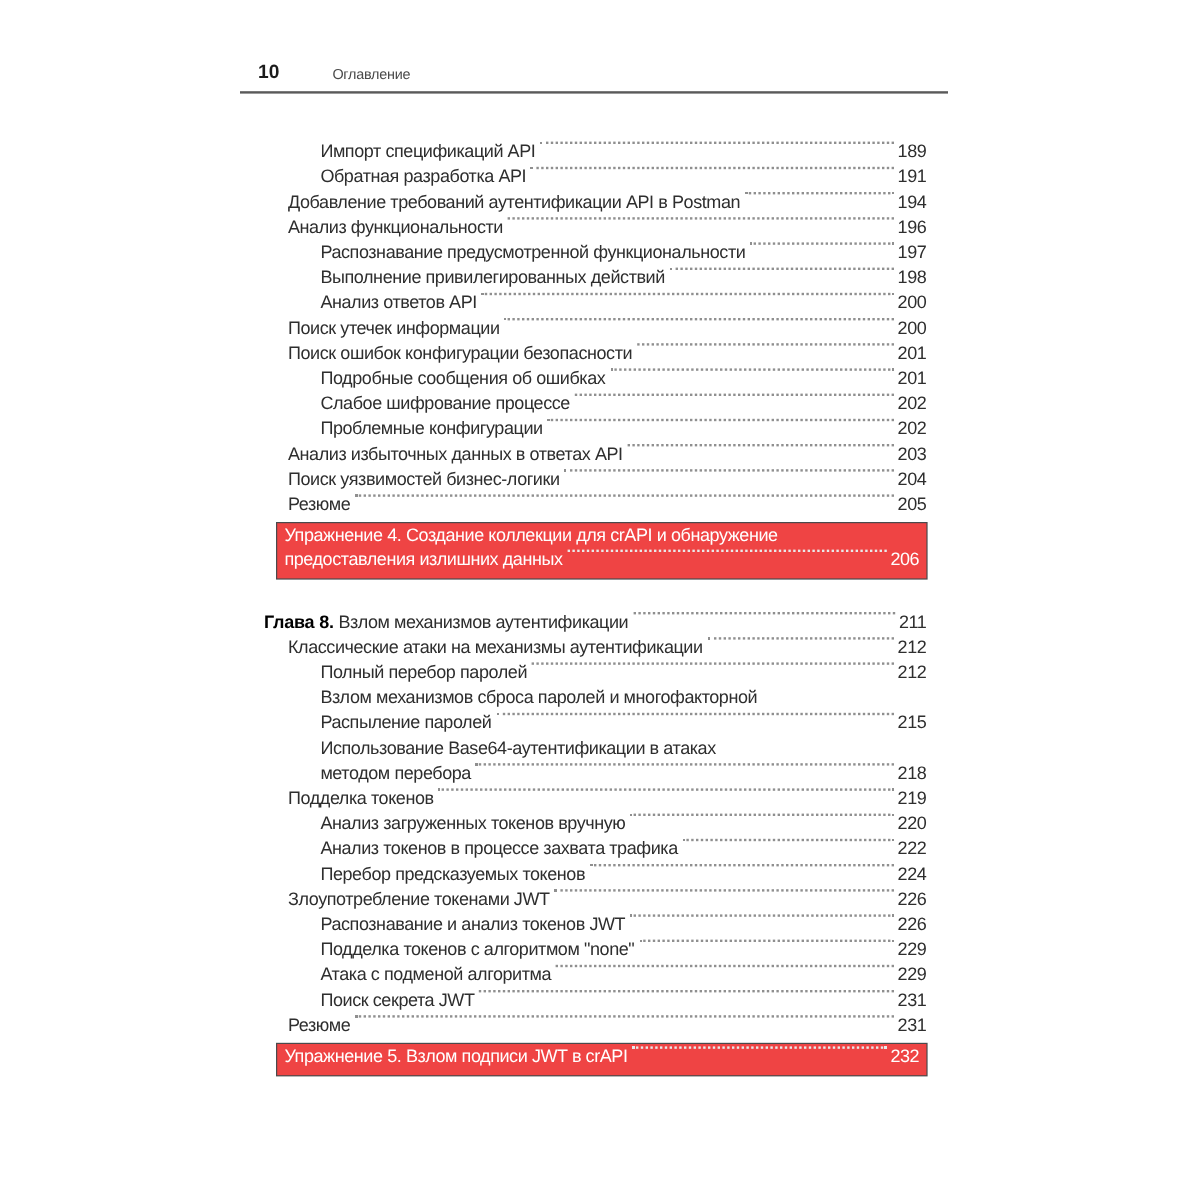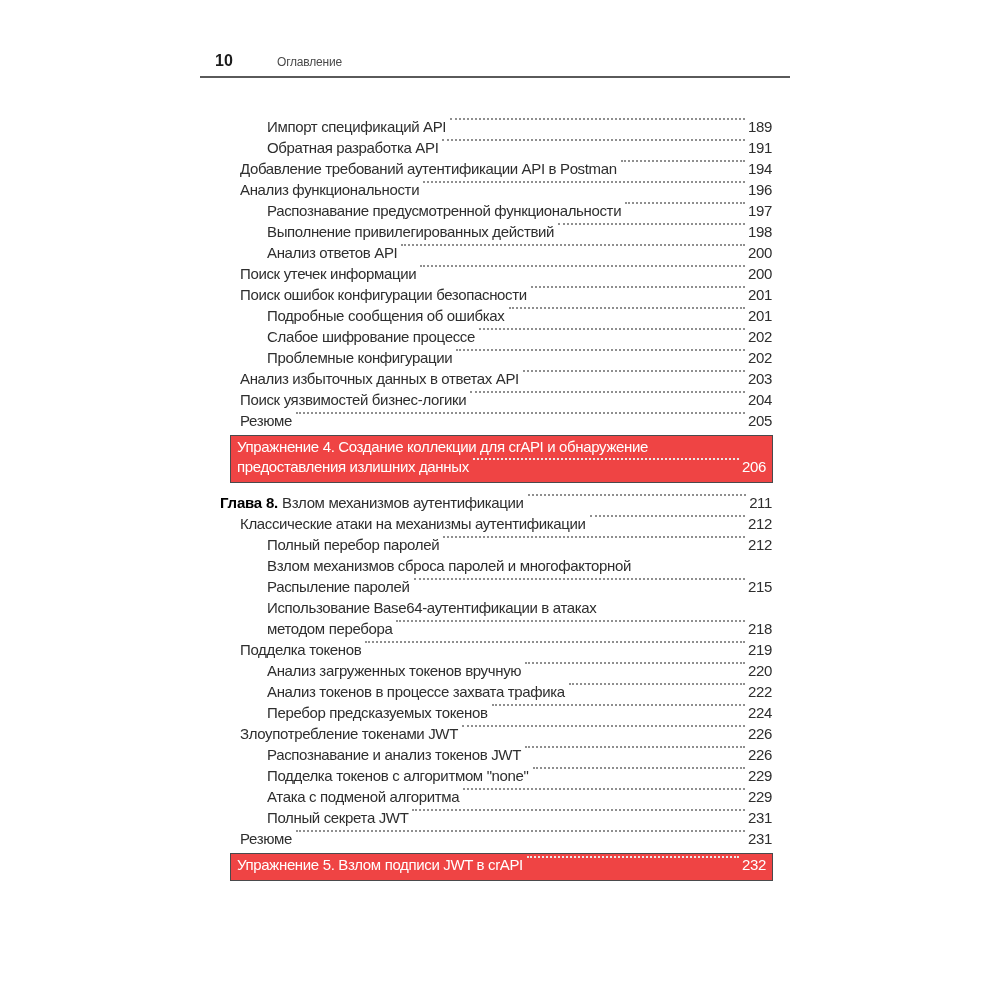--- a/index.html
+++ b/index.html
@@ -26,21 +26,21 @@
   .toc{
     position:absolute;left:215px;top:118px;width:557px;
     font-size:15px;letter-spacing:-0.35px;color:#2e2e2e;
   }
   .entry{}
   .lv0{padding-left:5px;}
   .lv1{padding-left:25px;}
   .lv2{padding-left:52px;}
   .line{display:flex;align-items:flex-start;height:21px;white-space:nowrap;}
   .title{white-space:nowrap;}
-  .chapter{margin-top:12px;}
+  .chapter{margin-top:28px;}
   .chapter .title b{color:#000;letter-spacing:-0.2px;}
   .dots{
     flex:1 1 auto;min-width:12px;
     border-bottom:2px dotted #8f8f8f;
     margin:0 3px 3px 4px;
   }
   .pg{white-space:nowrap;}
   .exercise{
     background:#ef4444;color:#ffffff;
     margin:3px 0 2px 16px;
@@ -267,21 +267,21 @@
       </div>
       <div class="entry lv2">
         <div class="line">
           <span class="title">Атака с подменой алгоритма</span>
           <span class="dots"></span>
           <span class="pg">229</span>
         </div>
       </div>
       <div class="entry lv2">
         <div class="line">
-          <span class="title">Полный секрета JWT</span>
+          <span class="title">Поиск секрета JWT</span>
           <span class="dots"></span>
           <span class="pg">231</span>
         </div>
       </div>
       <div class="entry lv1">
         <div class="line">
           <span class="title">Резюме</span>
           <span class="dots"></span>
           <span class="pg">231</span>
         </div>

